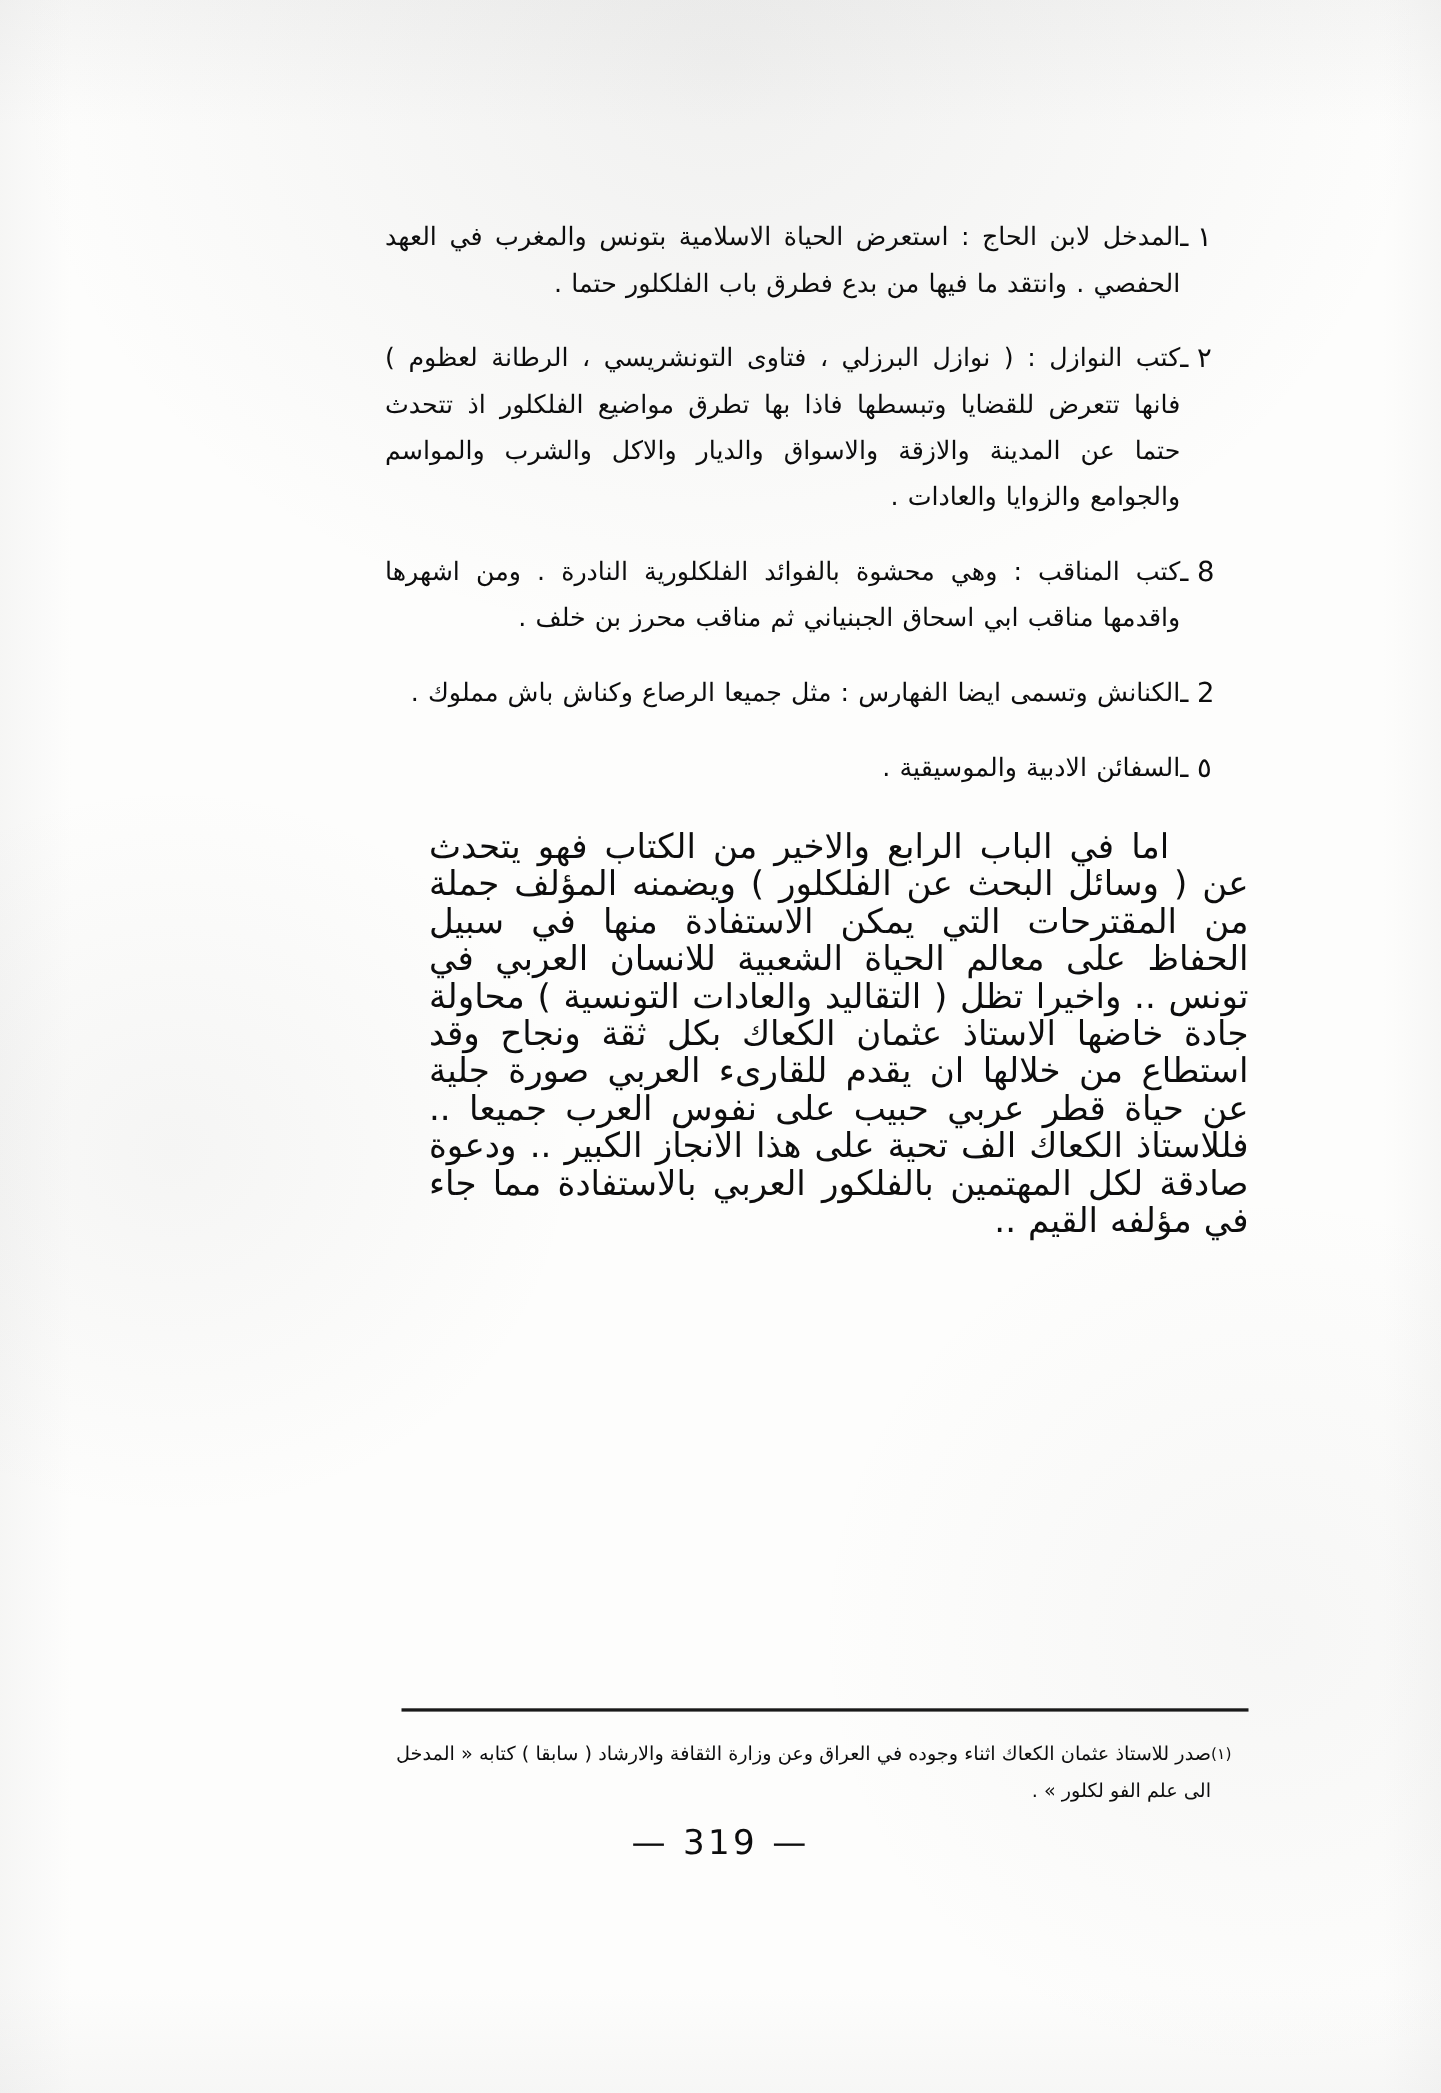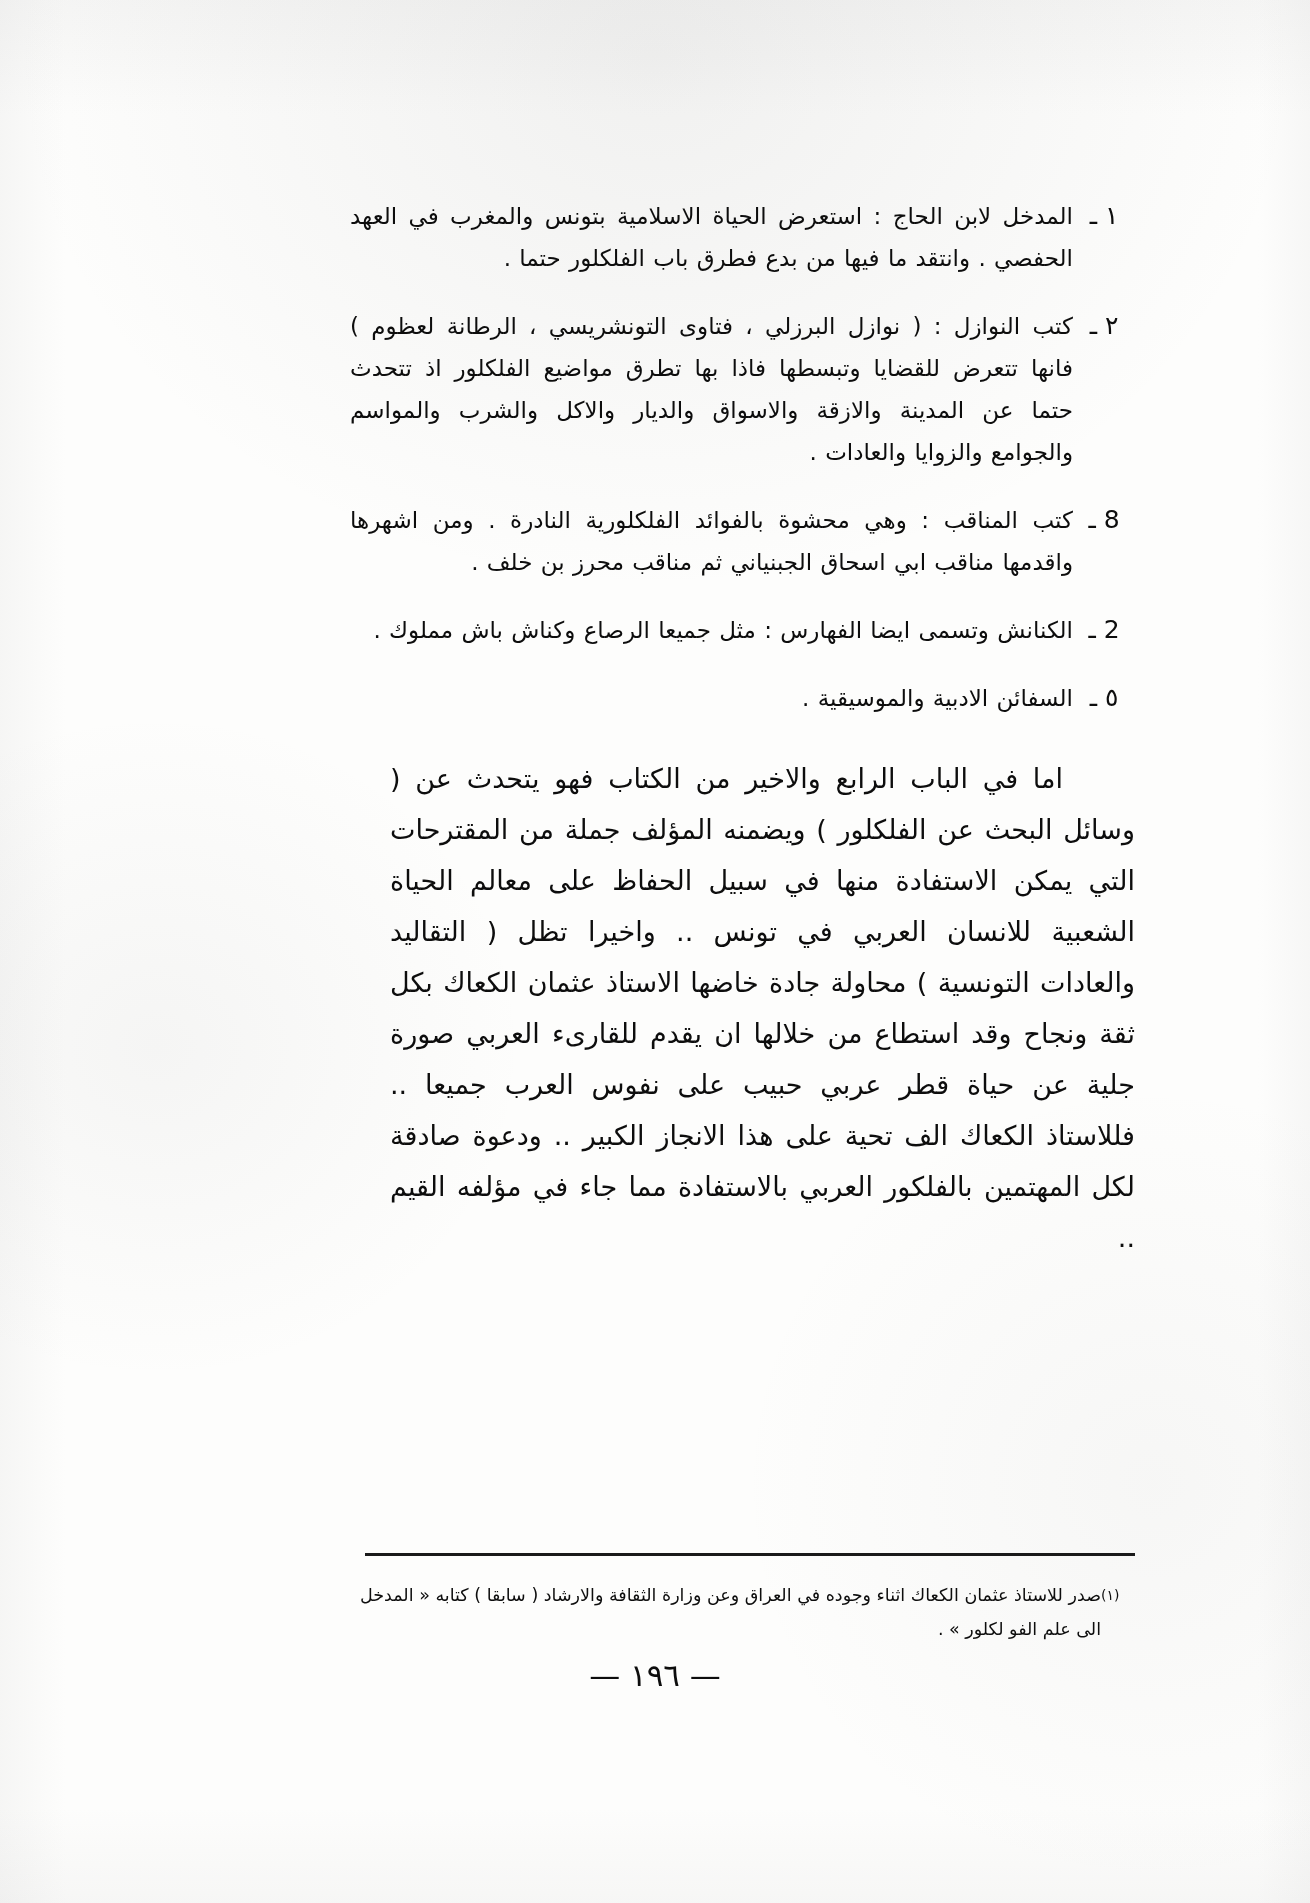--- a/index.html
+++ b/index.html
@@ -41,40 +41,40 @@
   
   .list-item {
     display: flex;
     flex-direction: row;
     align-items: flex-start;
     margin-bottom: 26px;
   }
   .item-marker {
     flex: 0 0 auto;
     width: 62px;
-    text-align: center;
+    text-align: left;
     font-size: 25px;
     line-height: 42px;
     letter-spacing: 0.5px;
     white-space: nowrap;
   }
   .item-body {
     flex: 1 1 auto;
     font-size: 23px;
     line-height: 42px;
     text-align: justify;
     text-justify: inter-word;
     word-spacing: 1px;
   }
 
   
   .para {
     margin-top: 34px;
-    font-size: 27px;
-    line-height: 51px;
+    font-size: 31px;
+    line-height: 34px;
     text-align: justify;
     text-justify: inter-word;
     text-indent: 72px;
     word-spacing: 1px;
     margin-left: 40px;
   }
 
   
   .footnote-rule {
     position: absolute;
@@ -160,15 +160,15 @@
 
   </div>
 
   <div class="footnote-rule"></div>
 
   <div class="footnote">
     <div class="footnote-marker">(١)</div>
     <div class="footnote-text">صدر للاستاذ عثمان الكعاك اثناء وجوده في العراق وعن وزارة الثقافة والارشاد ( سابقا ) كتابه « المدخل الى علم الفو لكلور » .</div>
   </div>
 
-  <div class="page-number">— ١٩٦ —</div>
+  <div class="page-number">— 319 —</div>
 
 </div>
 
 </body></html>

